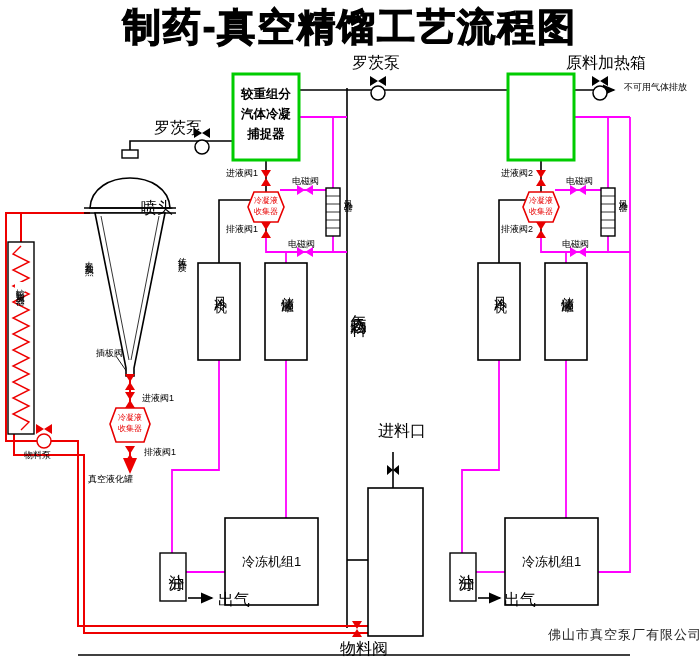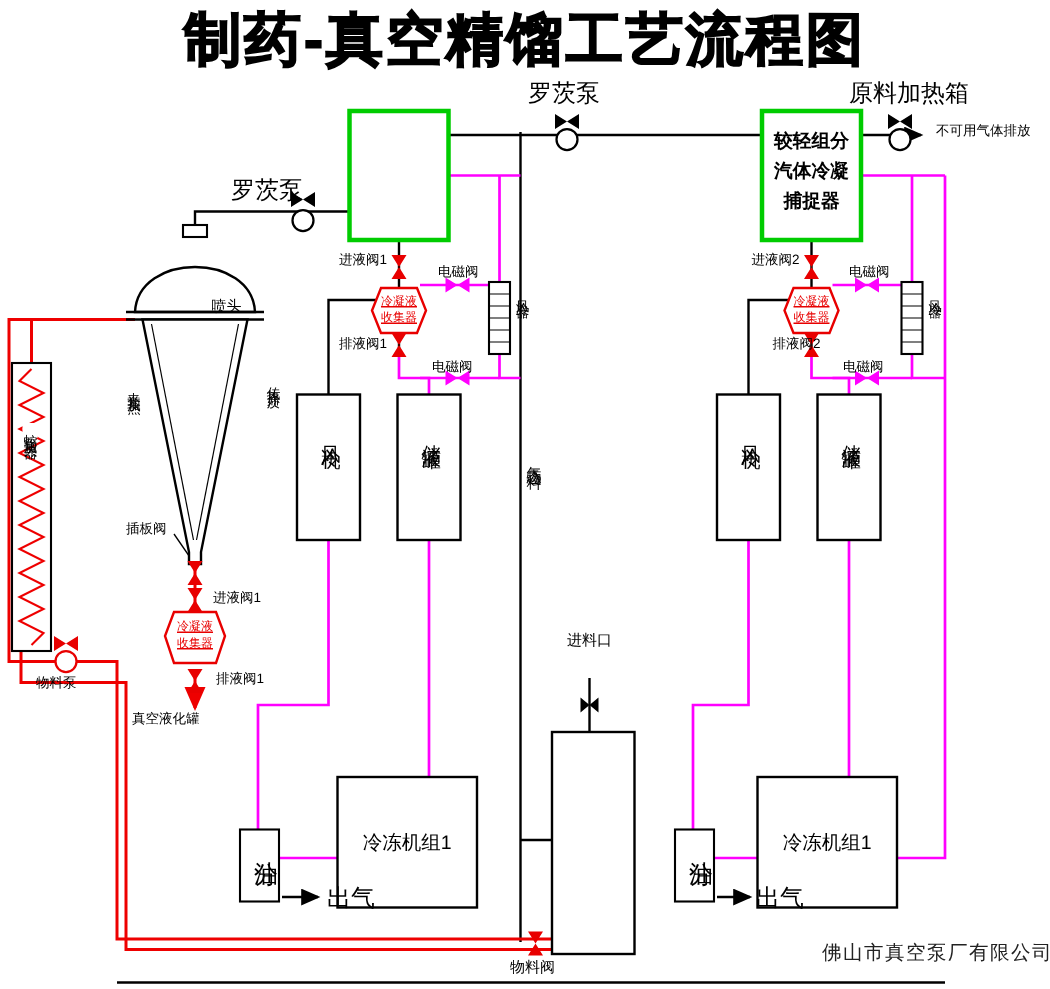--- a/index.html
+++ b/index.html
@@ -4,22 +4,22 @@
 <style>
   html,body{margin:0;padding:0;background:#fff;}
   #stage{position:relative;width:700px;height:659px;background:#fff;overflow:hidden;
          font-family:"Liberation Sans",sans-serif;color:#000;}
   #stage svg{position:absolute;left:0;top:0;}
   .label{position:absolute;white-space:nowrap;line-height:1.15;}
   .wrap{white-space:normal;}
   .v{writing-mode:vertical-rl;text-orientation:upright;letter-spacing:2px;white-space:nowrap;}
   .title{left:0;top:6px;width:700px;text-align:center;font-size:38px;font-weight:900;
          letter-spacing:2px;-webkit-text-stroke:1.2px #000;}
-  .s9{font-size:9px;} .s10{font-size:10px;} .s11{font-size:16px;} .s12{font-size:13px;} .s13{font-size:13px;}
-  .red{color:#e80000;text-decoration:underline;} .bold{font-weight:bold;}
+  .s9{font-size:9px;} .s10{font-size:16px;} .s11{font-size:16px;} .s12{font-size:13px;} .s13{font-size:13px;}
+  .red{color:#e80000;} .bold{font-weight:bold;}
   .boxtext{text-align:center;}
   .whitebg{background:#fff;}
 </style>
 </head>
 <body>
 
 <div id="stage">
 
 <svg width="700" height="659" viewBox="0 0 700 659">
   <defs>
@@ -158,36 +158,36 @@
   </g>
 </svg>
 
 <div class="label title">制药-真空精馏工艺流程图</div>
 
 <div class="label s11" style="left:352px;top:54px;">罗茨泵</div>
 <div class="label s11" style="left:566px;top:54px;">原料加热箱</div>
 <div class="label s9" style="left:624px;top:82px;">不可用气体排放</div>
 <div class="label s11" style="left:154px;top:119px;">罗茨泵</div>
 
-<div class="label wrap bold boxtext" style="left:512px;top:84px;width:58px;font-size:12.5px;line-height:1.6;">较轻组分汽体冷凝捕捉器</div>
+<div class="label wrap bold boxtext" style="left:237px;top:84px;width:58px;font-size:12.5px;line-height:1.6;">较重组分汽体冷凝捕捉器</div>
 
 <div class="label s10" style="left:141px;top:199px;">喷头</div>
 <div class="label v s9" style="left:84px;top:254px;">夹套加热</div>
 <div class="label v s9" style="left:177px;top:250px;">传热介质</div>
 <div class="label v s9 whitebg" style="left:15px;top:282px;">蛇管加热器</div>
-<div class="label s9" style="left:84px;top:348px;font-family:Liberation Mono, monospace;">插板阀</div>
+<div class="label s9" style="left:96px;top:348px;">插板阀</div>
 
 <div class="label s9" style="left:226px;top:168px;">进液阀1</div>
 <div class="label s9" style="left:226px;top:224px;">排液阀1</div>
 <div class="label s9" style="left:292px;top:176px;">电磁阀</div>
 <div class="label s9" style="left:288px;top:239px;">电磁阀</div>
 <div class="label wrap red boxtext" style="left:252px;top:196px;width:28px;font-size:8px;line-height:1.35;">冷凝液收集器</div>
 
 <div class="label s9" style="left:501px;top:168px;">进液阀2</div>
-<div class="label s9" style="left:515px;top:224px;">排液阀2</div>
+<div class="label s9" style="left:501px;top:224px;">排液阀2</div>
 <div class="label s9" style="left:566px;top:176px;">电磁阀</div>
 <div class="label s9" style="left:562px;top:239px;">电磁阀</div>
 <div class="label wrap red boxtext" style="left:527px;top:196px;width:28px;font-size:8px;line-height:1.35;">冷凝液收集器</div>
 
 <div class="label v s9" style="left:343px;top:192px;">风冷器</div>
 <div class="label v s9" style="left:618px;top:192px;">风冷器</div>
 
 <div class="label v s13" style="left:212px;top:286px;">风冷机</div>
 <div class="label v s13" style="left:279px;top:286px;">储液罐</div>
 <div class="label v s13" style="left:492px;top:286px;">风冷机</div>

